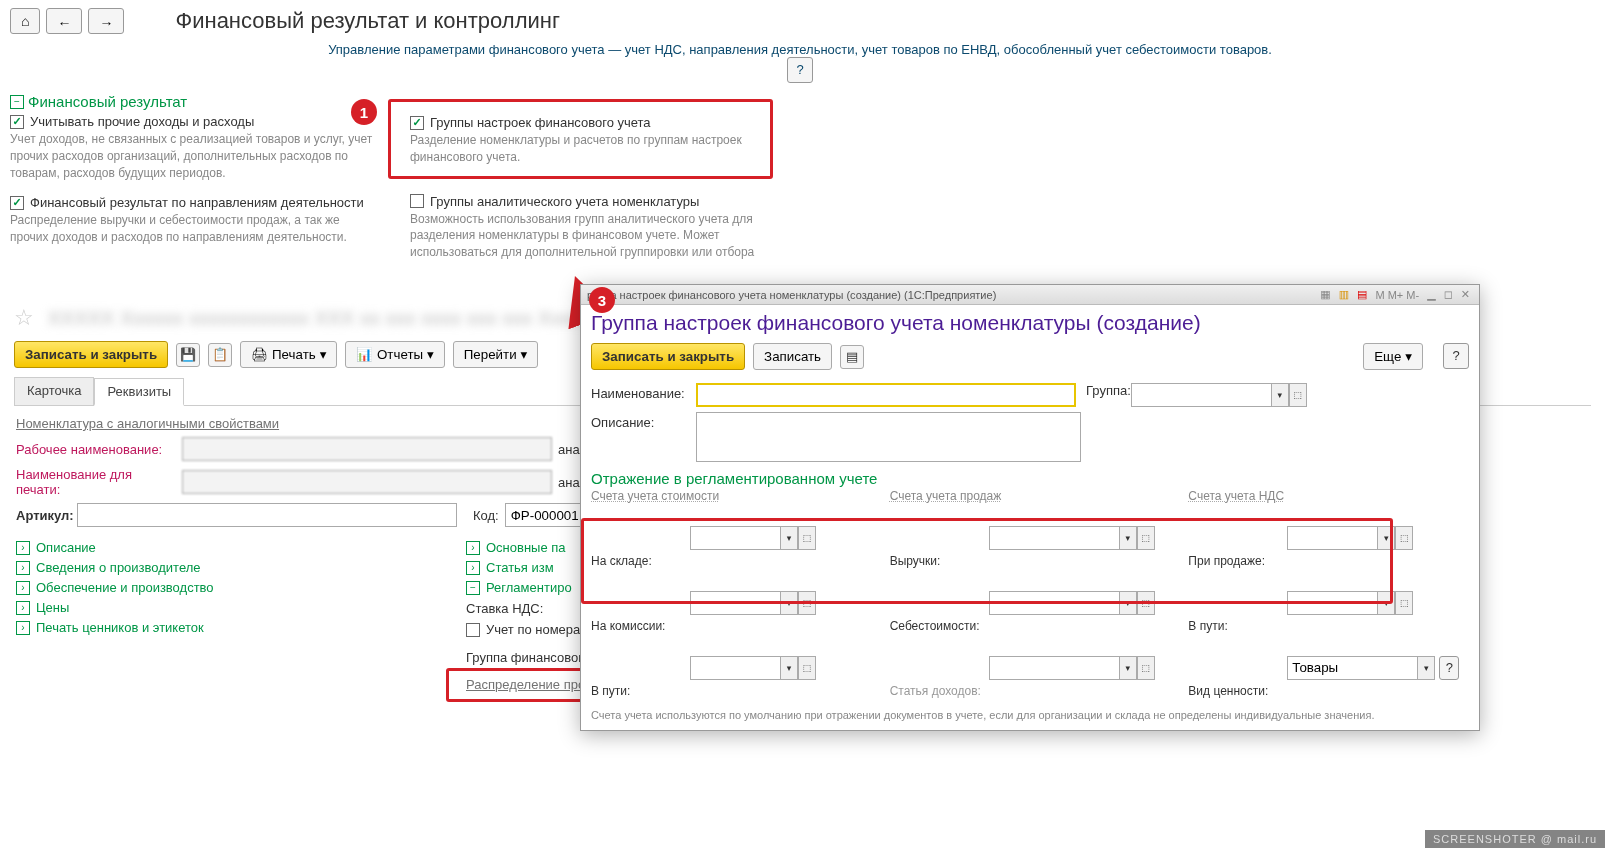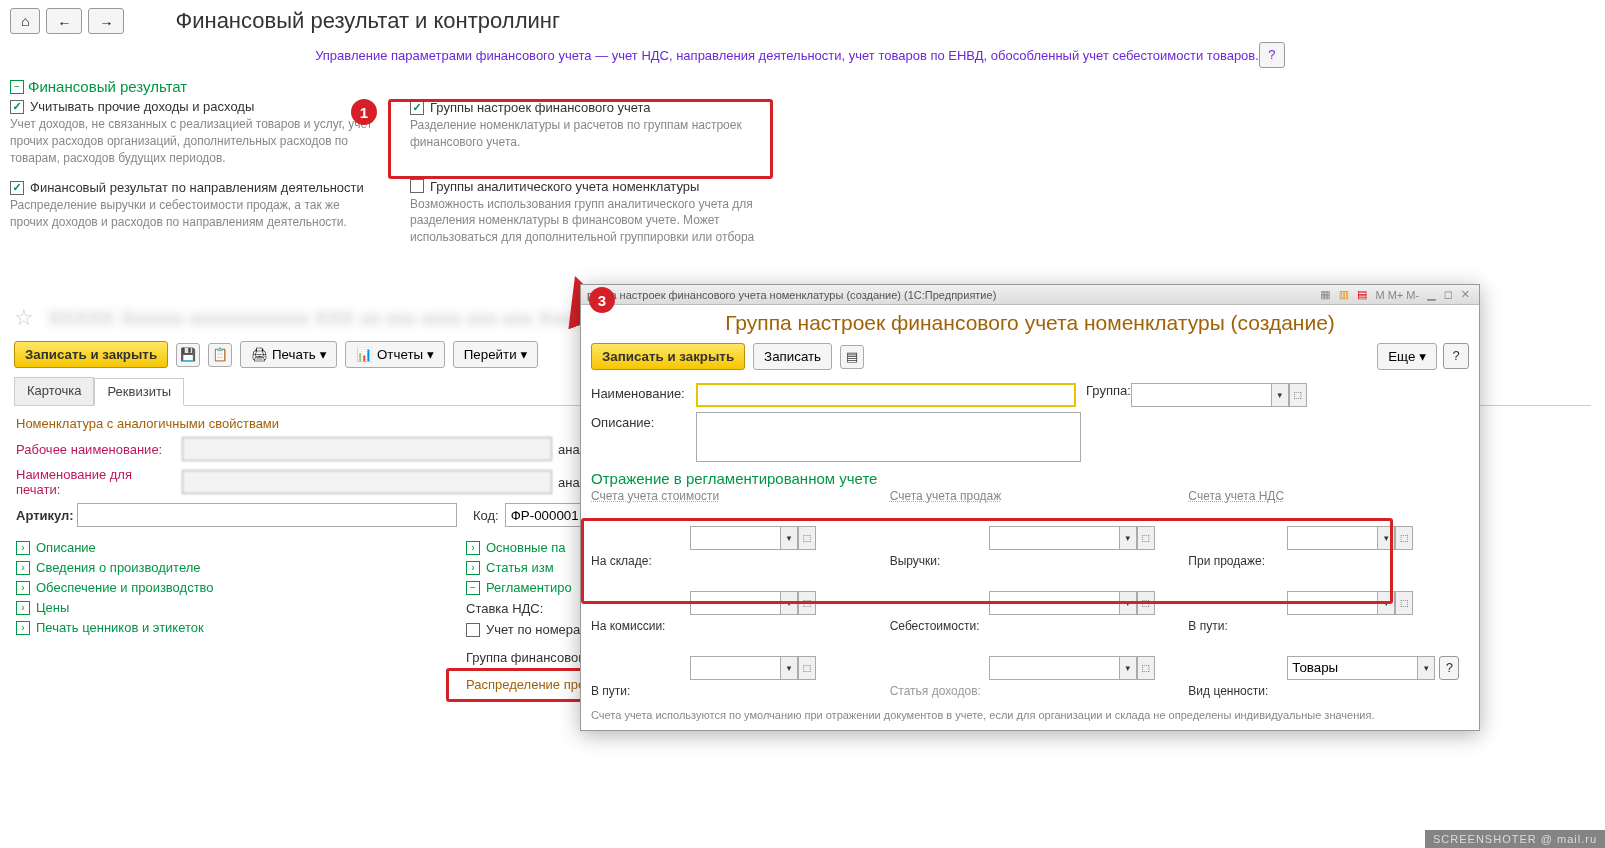--- a/index.html
+++ b/index.html
@@ -2,21 +2,21 @@
 <html><head>
 <meta charset="utf-8">
 <style>
 * { box-sizing: border-box; margin: 0; padding: 0; }
 body { font-family: Arial, sans-serif; font-size: 13px; color: #333; background: #fff; width: 1605px; height: 848px; position: relative; overflow: hidden; }
 
 .topbar { display: flex; align-items: center; gap: 6px; padding: 8px 10px; }
 .btn-small { border: 1px solid #999; background: #f5f5f5; border-radius: 3px; padding: 4px 10px; cursor: pointer; font-size: 14px; }
 .header-title { font-size: 22px; font-weight: 400; color: #333; margin-left: 45px; }
 
-.subtitle { padding: 0 10px 10px 5px; color: #6d28d9; font-size: 13px; display:flex; justify-content: center; align-items: center;}
+.subtitle { padding: 0 10px 10px 5px; color: #0c4a6e; font-size: 13px; display:flex; justify-content: center; align-items: center; flex-direction: column;}
 .help-btn { border:1px solid #999; background:#f5f5f5; border-radius:3px; width:26px; height:26px; text-align:center; line-height:24px; cursor:pointer; }
 
 .section { padding: 0 10px; }
 .green-header { color: #009646; font-size: 15px; display:flex; align-items:center; gap:4px; margin-bottom:4px;}
 .expander-box { border:1px solid #009646; color:#009646; width:14px; height:14px; display:inline-flex; align-items:center; justify-content:center; font-size:10px; line-height:1;}
 .cb-row { display:flex; align-items:center; gap:6px; color:#333; margin-bottom:2px;}
 .cb { width:14px; height:14px; border:1px solid #666; display:inline-flex; align-items:center; justify-content:center; font-size:11px; line-height:1;}
 .cb.checked::after { content:"✓"; color:#009646; font-weight:bold;}
 .hint { color:#888; font-size:12px; line-height:1.4; max-width:370px; margin-top:2px;}
 
@@ -33,40 +33,40 @@
 .btn-yellow { background: linear-gradient(#ffe665, #f6c600); border:1px solid #b89200; border-radius:3px; padding:5px 10px; font-weight:bold; cursor:pointer; color:#333;}
 .btn-gray { background:#f5f5f5; border:1px solid #aaa; border-radius:3px; padding:5px 10px; cursor:pointer; display:flex; align-items:center; gap:4px; }
 .icon-sq { width:24px; height:24px; border:1px solid #aaa; background:#f5f5f5; border-radius:3px; display:inline-flex; align-items:center; justify-content:center; font-size:13px; cursor:pointer;}
 
 .tabs2 { display:flex; border-bottom:1px solid #ccc; margin:4px 14px 0;}
 .tab2 { padding:5px 12px; border:1px solid #ccc; border-bottom:none; background:#fff; color:#444; cursor:pointer; }
 .tab2.active { border-bottom:2px solid #fff; position:relative; top:1px;}
 .tab2.inactive { background:#eee;}
 
 .form-area { padding:10px 16px; }
-.link-blue { color:#a16207; cursor:pointer; }
+.link-blue { color:#737373; text-decoration:underline; cursor:pointer; }
 .form-row { display:flex; align-items:center; gap:6px; margin:6px 0; }
 .form-label { width:160px; color:#be185d; }
 .input { border:1px solid #aaa; padding:3px 5px; height:24px; background:#fff;}
 .input.blur { background:#f3f3f3; color:#bbb; filter:blur(1px);}
 
 .green-item { display:flex; align-items:center; gap:6px; color:#009646; margin:5px 0; cursor:pointer;}
 .green-item .expander-box { flex-shrink:0;}
 
 .twocol { display:flex; gap:30px;}
 
 .red-box-2 { position:absolute; left:446px; top:668px; width:468px; height:34px; border:3px solid #d62027; border-radius:3px; }
 .badge-2 { left:716px; top:679px; }
 
 
 .dialog { position:absolute; left:580px; top:284px; width:900px; border:1px solid #999; background:#fff; box-shadow:0 4px 20px rgba(0,0,0,0.3); z-index:10;}
 .dlg-title { background:linear-gradient(#f0f0f0,#dcdcdc); padding:3px 6px; font-size:11px; color:#555; border-bottom:1px solid #bbb; display:flex; justify-content:space-between; align-items:center;}
 .dlg-title-right { display:flex; gap:2px; align-items:center; color:#888; font-size:11px;}
 .dlg-title-right span { padding:0 3px; cursor:pointer;}
-.dlg-heading { font-size:21px; font-weight:400; padding:6px 10px 8px; color:#a16207;text-align:center;}
+.dlg-heading { font-size:21px; font-weight:400; padding:6px 10px 8px; color:#4c1d95;}
 .dlg-toolbar { display:flex; gap:8px; padding:0 10px 8px; align-items:center;}
 .dlg-body { padding:0 10px 8px;}
 .dlg-row { display:flex; align-items:flex-start; margin:5px 0;}
 .dlg-label { width:105px; color:#333; padding-top:3px;}
 .yellow-input { border:2px solid #e8c500; padding:3px 5px; height:24px; flex:1; background:#fff;}
 .combo { display:flex; }
 .combo input { border:1px solid #aaa; border-right:none; padding:2px 4px; height:24px; width:90px;}
 .combo .cb-btn { border:1px solid #aaa; width:18px; height:24px; background:#f0f0f0; display:flex; align-items:center; justify-content:center; font-size:9px; cursor:pointer;}
 .textarea { border:1px solid #aaa; width:385px; height:50px; resize:none; padding:3px;}
 .green-sub { color:#009646; font-size:15px; margin:8px 0 2px;}
@@ -272,21 +272,21 @@
       <span>▁</span>
       <span>◻</span>
       <span>✕</span>
     </div>
   </div>
   <div class="dlg-heading">Группа настроек финансового учета номенклатуры (создание)</div>
   <div class="dlg-toolbar">
     <button class="btn-yellow">Записать и закрыть</button>
     <button class="btn-gray">Записать</button>
     <span class="icon-sq">▤</span>
-    <div class="ml-auto" style="display:flex;gap:6px;">
+    <div class="ml-auto" style="display:flex;gap:20px;">
       <button class="btn-gray">
           <span>Еще</span>
           <span>▾</span>
         </button>
       <span class="help-btn">?</span>
     </div>
   </div>
   <div class="dlg-body">
     <div class="dlg-row">
       <span class="dlg-label">Наименование:</span>

